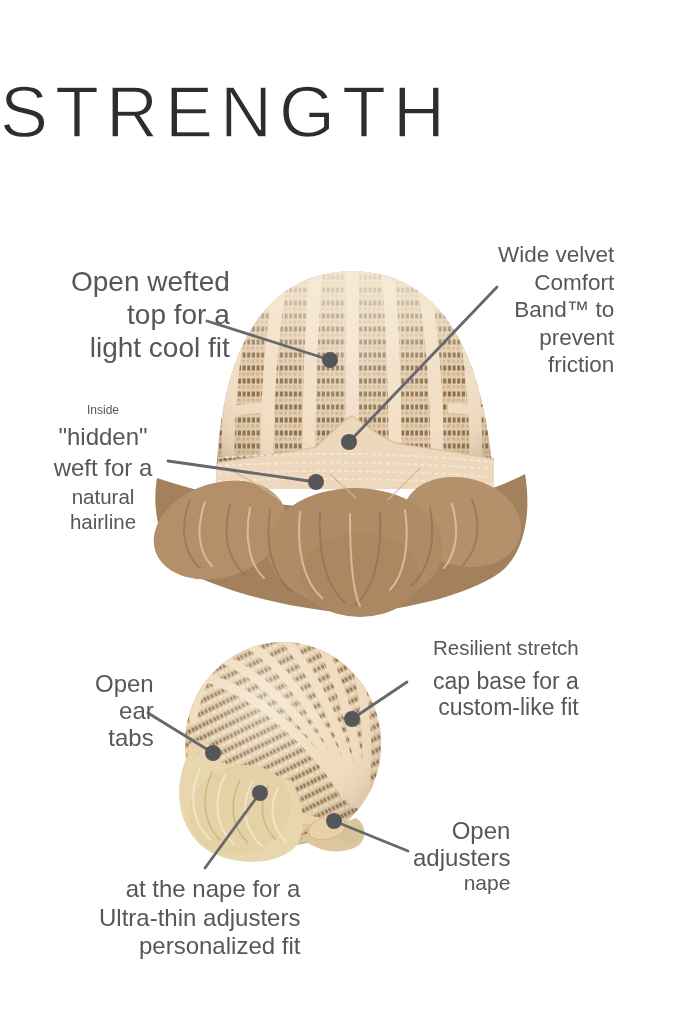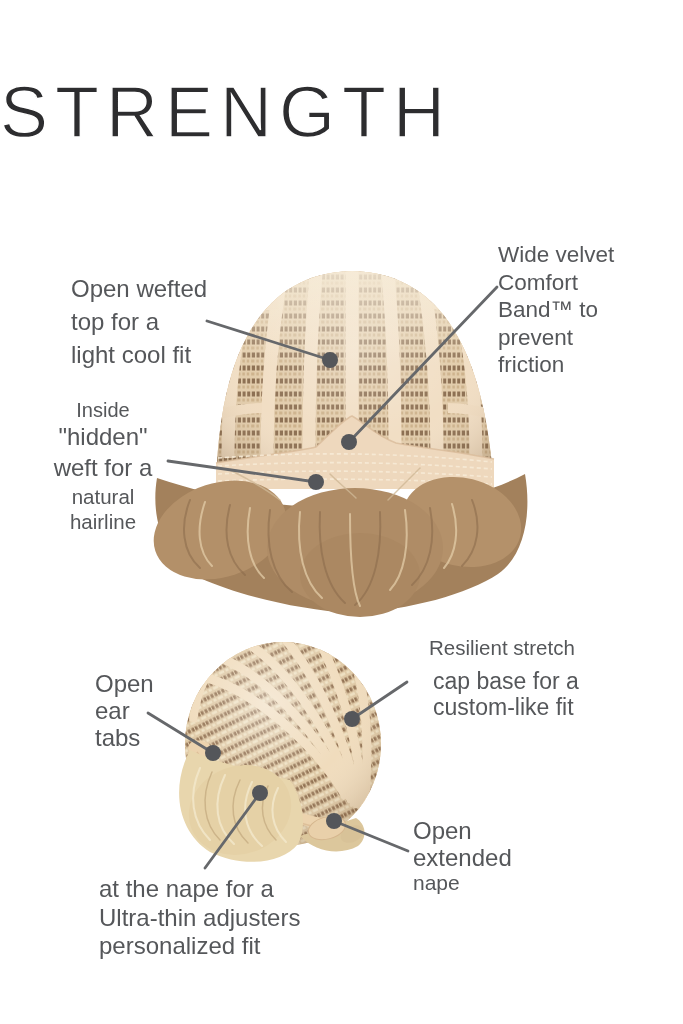--- a/index.html
+++ b/index.html
@@ -8,26 +8,26 @@
     font-family:"Liberation Sans", sans-serif;position:relative;
   }
   .stage{position:absolute;left:0;top:0;width:683px;height:1024px;}
   svg.art{position:absolute;left:0;top:0;}
   .title{
     position:absolute;left:0;right:0;top:76px;text-align:left;
     font-size:72px;line-height:1;font-weight:100;letter-spacing:7px;
     color:#2d2d2f;-webkit-text-stroke:1.3px #ffffff;
     font-family:"Liberation Sans", sans-serif;white-space:nowrap;
   }
-  .label{position:absolute;color:#55575a;}
+  .label{position:absolute;color:#55575a;text-align:right;}
   .label span{display:block;}
-  .lbl-open-wefted{left:71px;top:272px;font-size:24px;line-height:33px;}
+  .lbl-open-wefted{left:71px;top:265px;font-size:28px;line-height:33px;}
   .lbl-comfort{left:498px;top:241px;font-size:22.5px;line-height:27.5px;}
   .lbl-hidden{left:34px;top:399px;width:138px;text-align:center;}
-  .lbl-hidden .l1{font-size:20px;line-height:22px;}
+  .lbl-hidden .l1{font-size:12px;line-height:22px;}
   .lbl-hidden .l2{font-size:24px;line-height:31px;}
   .lbl-hidden .l3{font-size:24px;line-height:32px;}
   .lbl-hidden .l4{font-size:20.5px;line-height:26px;}
   .lbl-hidden .l5{font-size:20.5px;line-height:24px;}
   .lbl-ear{left:95px;top:670px;font-size:24px;line-height:27px;}
   .lbl-resilient{left:417px;top:636px;}
   .lbl-resilient .sm{font-size:20.5px;line-height:23.5px;margin-left:12px;}
   .lbl-resilient .lg{font-size:23px;line-height:26px;margin-left:16px;}
   .lbl-resilient .gap{margin-top:8px;}
   .lbl-nape{left:413px;top:818px;}
@@ -235,21 +235,21 @@
   </div>
 
   <div class="label lbl-resilient">
     <span class="sm">Resilient stretch</span>
     <span class="lg gap">cap base for a</span>
     <span class="lg">custom-like fit</span>
   </div>
 
   <div class="label lbl-nape">
     <span class="lg">Open</span>
-    <span class="lg">extended</span>
+    <span class="lg">adjusters</span>
     <span class="sm">nape</span>
   </div>
 
   <div class="label lbl-adjusters">
     <span>at the nape for a</span>
     <span>Ultra-thin adjusters</span>
     <span>personalized fit</span>
   </div>
 
 </div>

